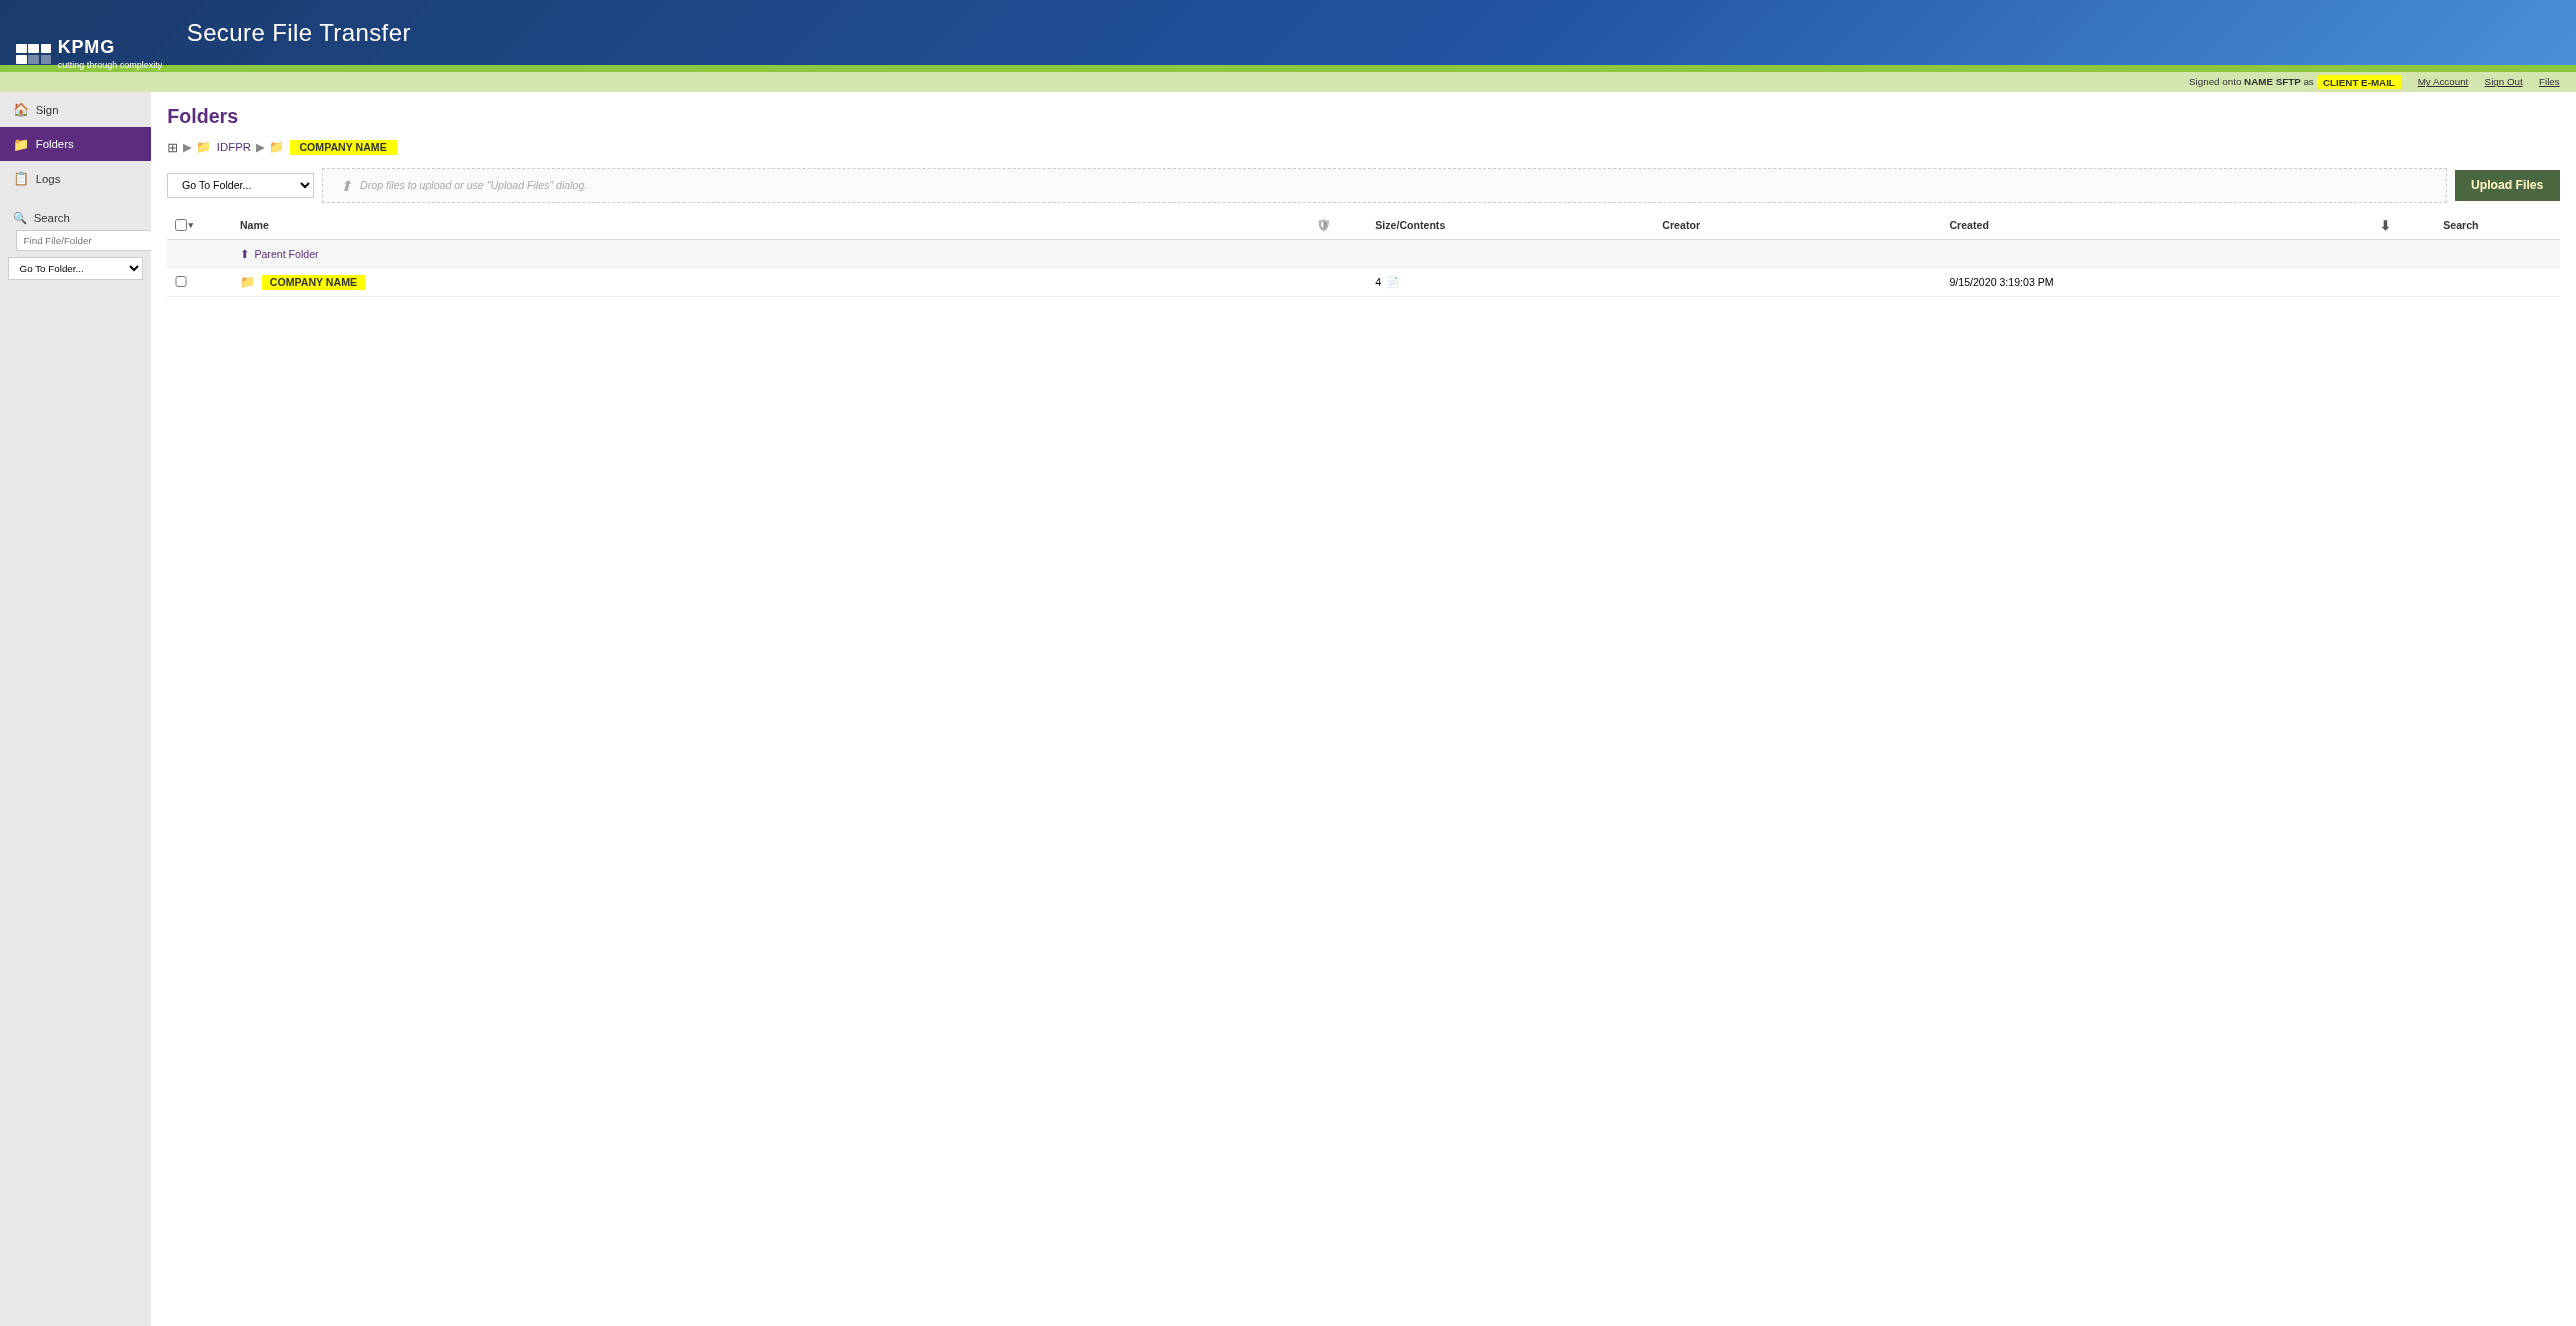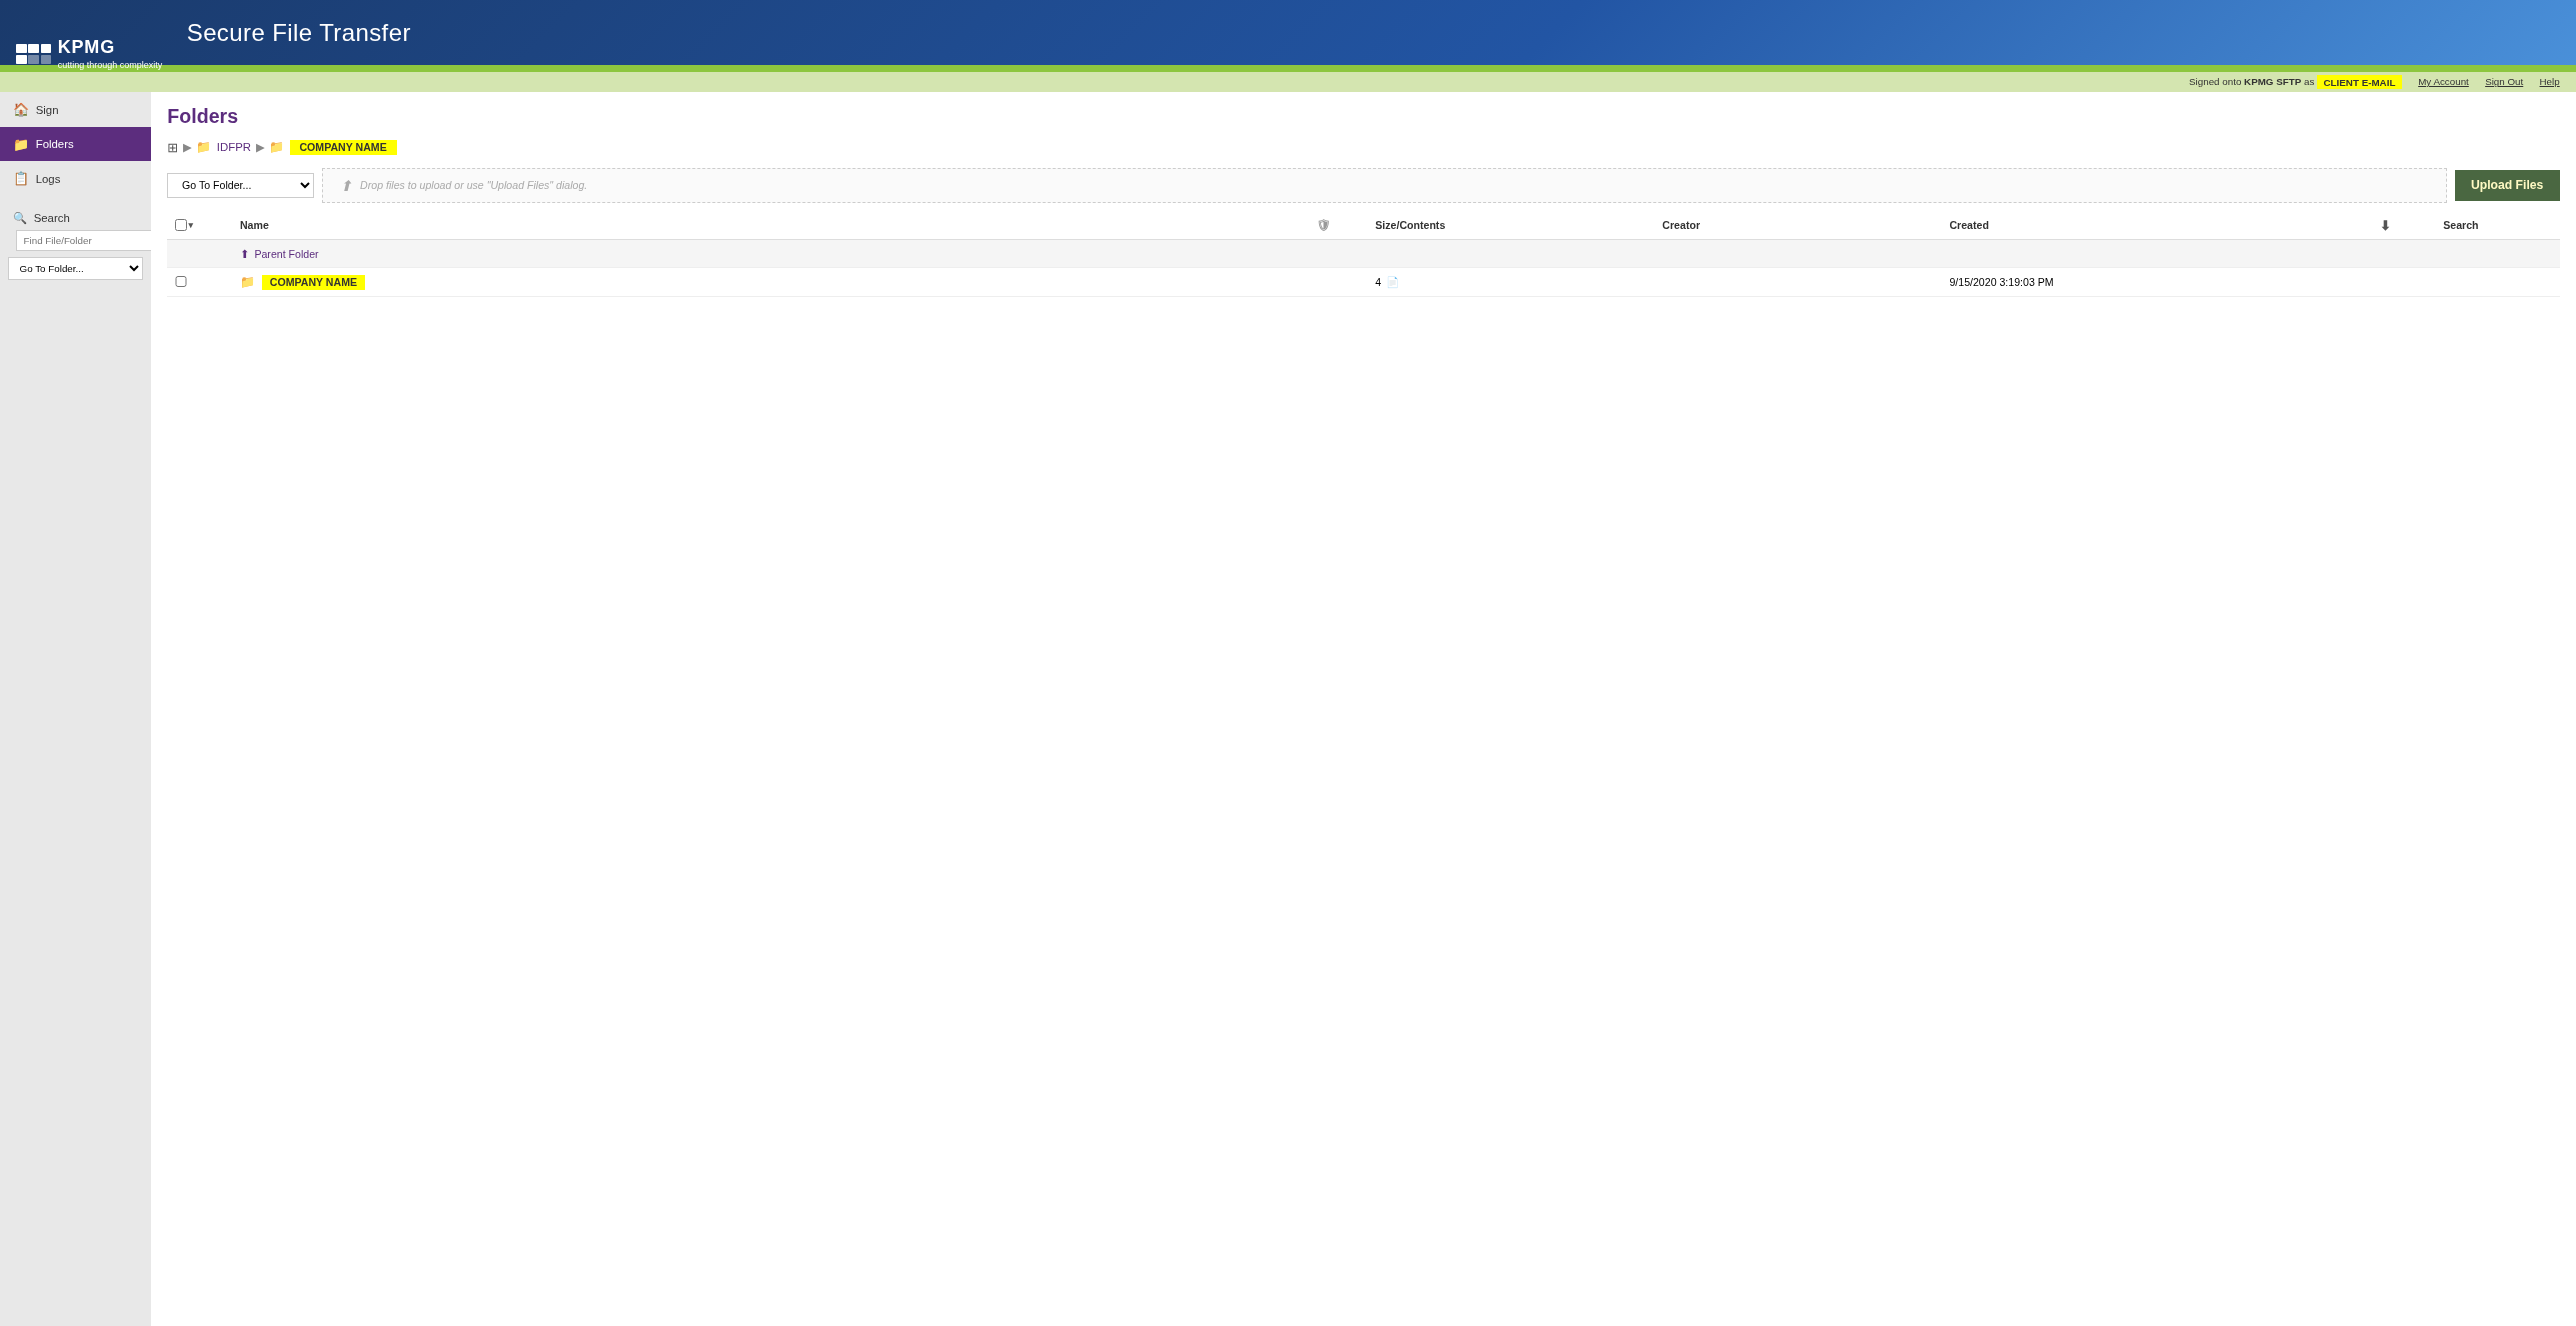--- a/index.html
+++ b/index.html
@@ -345,27 +345,27 @@
     </div>
   </div>
   <div class="header-title">Secure File Transfer</div>
 </div>
 
 <div class="green-bar"></div>
 
 <div class="top-nav">
   <span class="signed-in-text">
     <span>Signed onto</span>
-    <strong>KPMG SFTP</strong>
+    <strong>NAME SFTP</strong>
     <span>as</span>
     <span class="client-email-badge">CLIENT E-MAIL</span>
   </span>
   <a>My Account</a>
   <a>Sign Out</a>
-  <a>Help</a>
+  <a>Files</a>
 </div>
 
 <div class="main-layout">
 
   <div class="sidebar">
     <div class="sidebar-item">
       <span class="icon">🏠</span>
       <span>Sign</span>
     </div>
     <div class="sidebar-item active">

